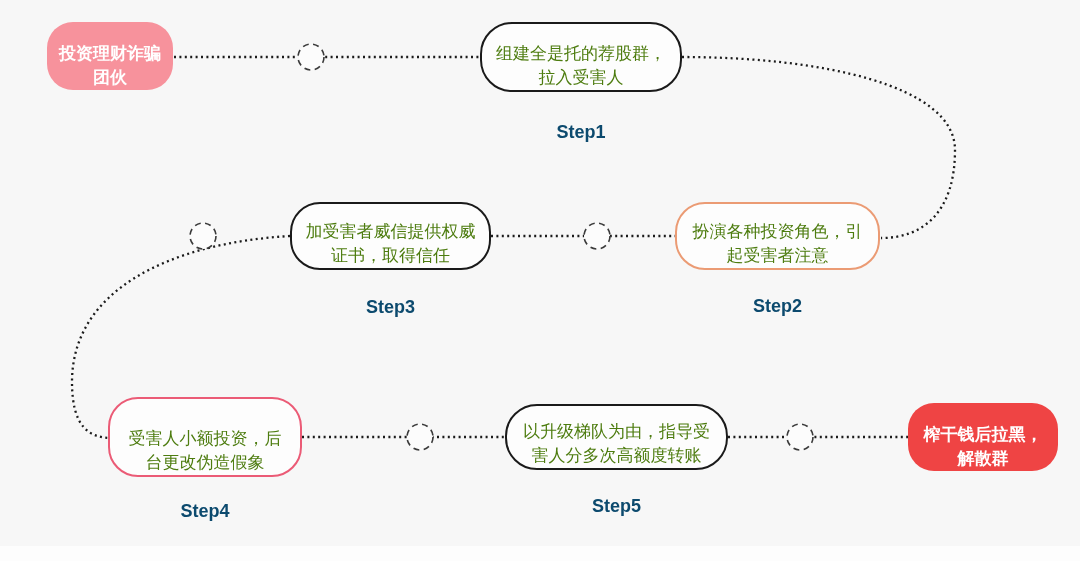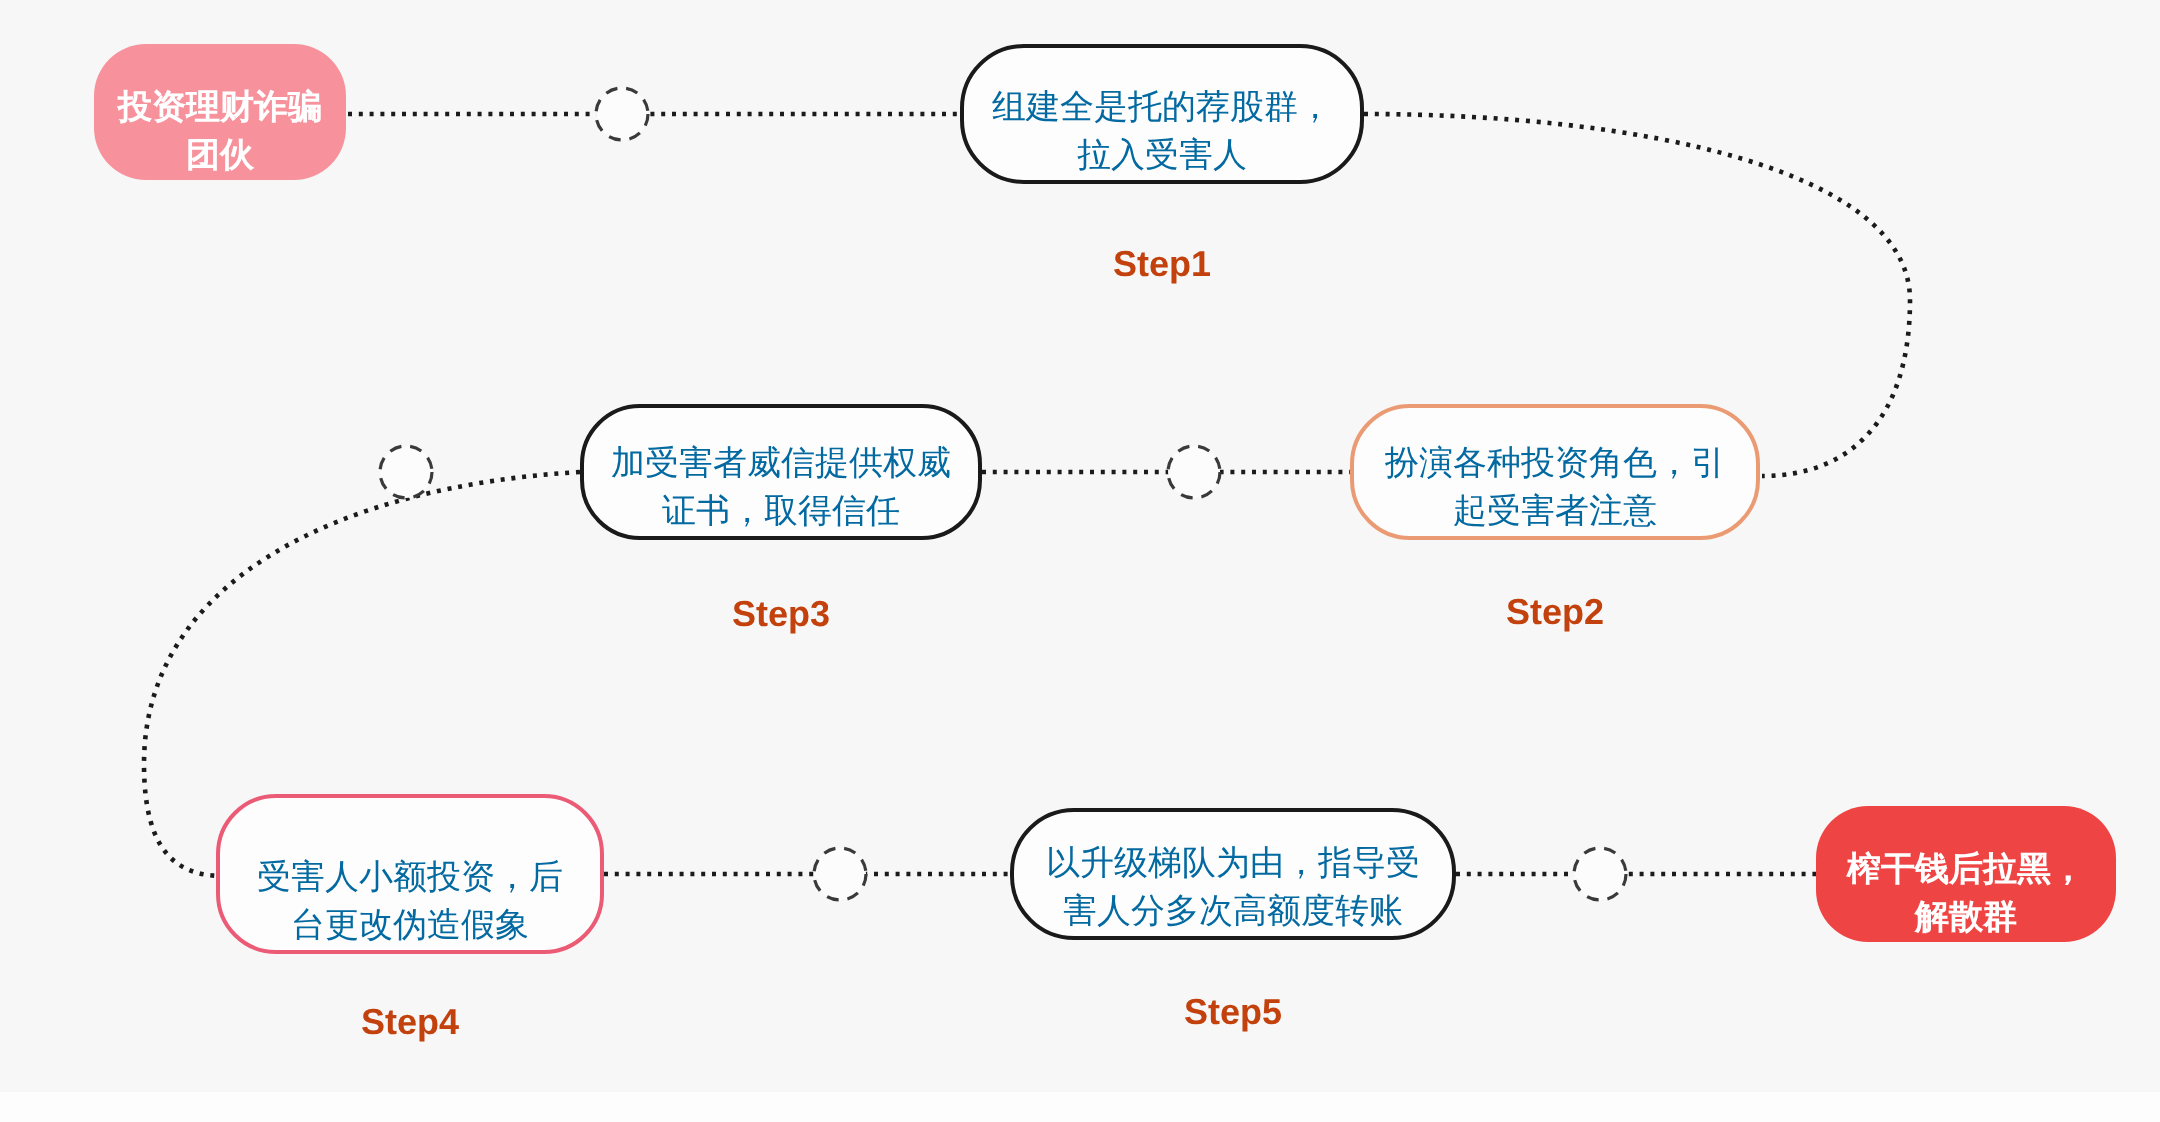--- a/index.html
+++ b/index.html
@@ -22,24 +22,24 @@
     position:absolute; display:flex; align-items:flex-end; justify-content:center;
     text-align:center;
   }
   .node-text { white-space:pre-line; display:block; }
   .terminal {
     color:#fff; font-weight:bold; font-size:17px; line-height:1.4;
     border-radius:26px;
   }
   .step-box {
     background:#FDFDFD; border:2.6px solid #1a1a1a;
-    font-size:17px; line-height:1.42; color:#0369a1;
+    font-size:17px; line-height:1.42; color:#4d7c0f;
   }
   .step-label {
-    position:absolute; font-weight:bold; font-size:18px; color:#c2410c;
+    position:absolute; font-weight:bold; font-size:18px; color:#0c4a6e;
     text-align:center;
   }
   
   #node-start  { left:47px;  top:22px;  width:126px; height:68px; }
   #node-step1  { left:480px; top:22px;  width:202px; height:70px; border-radius:32px; }
   #node-step2  { left:675px; top:202px; width:205px; height:68px; border-radius:30px; }
   #node-step3  { left:290px; top:202px; width:201px; height:68px; border-radius:30px; }
   #node-step4  { left:108px; top:397px; width:194px; height:80px; border-radius:30px; }
   #node-step5  { left:505px; top:404px; width:223px; height:66px; border-radius:32px; }
   #node-end    { left:908px; top:403px; width:150px; height:68px; }

